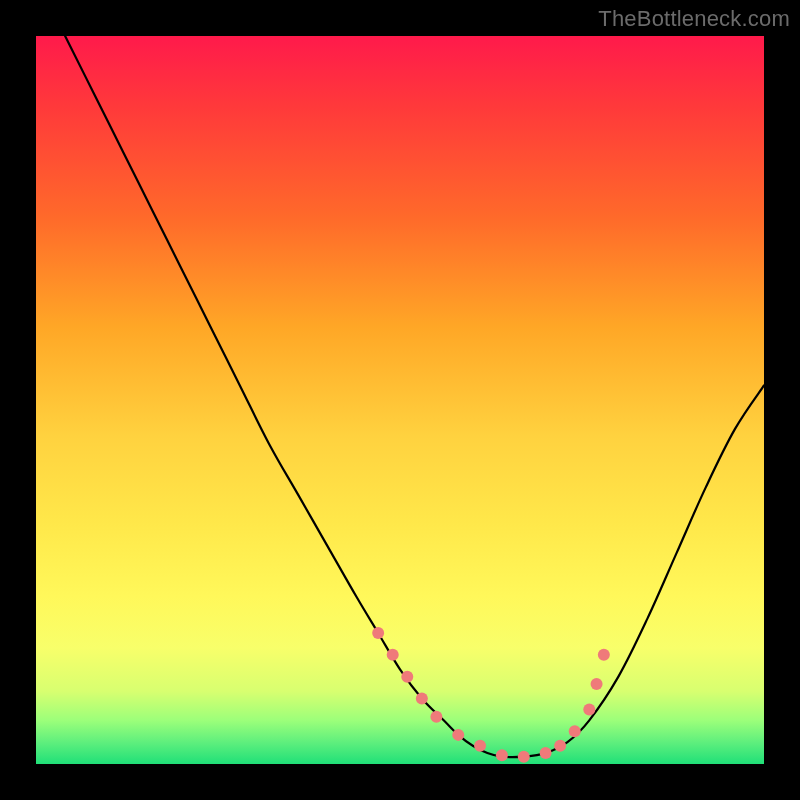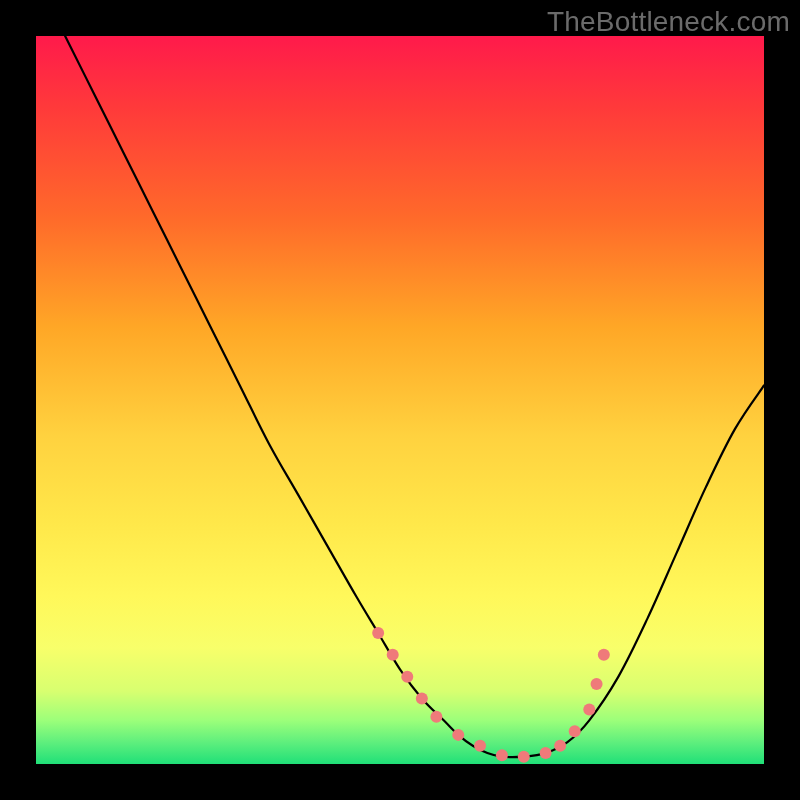--- a/index.html
+++ b/index.html
@@ -39,21 +39,21 @@
       #9cff7a 94%,
       #5fef7d 97%,
       #20e078 100%
     );
   }
   .watermark {
     position: absolute;
     top: 6px;
     right: 10px;
     font-family: Arial, Helvetica, sans-serif;
-    font-size: 28px;
+    font-size: 22px;
     color: #6b6b6b;
     letter-spacing: 0.2px;
     user-select: none;
   }
   svg.curve {
     position: absolute;
     left: 0;
     top: 0;
     width: 728px;
     height: 728px;

